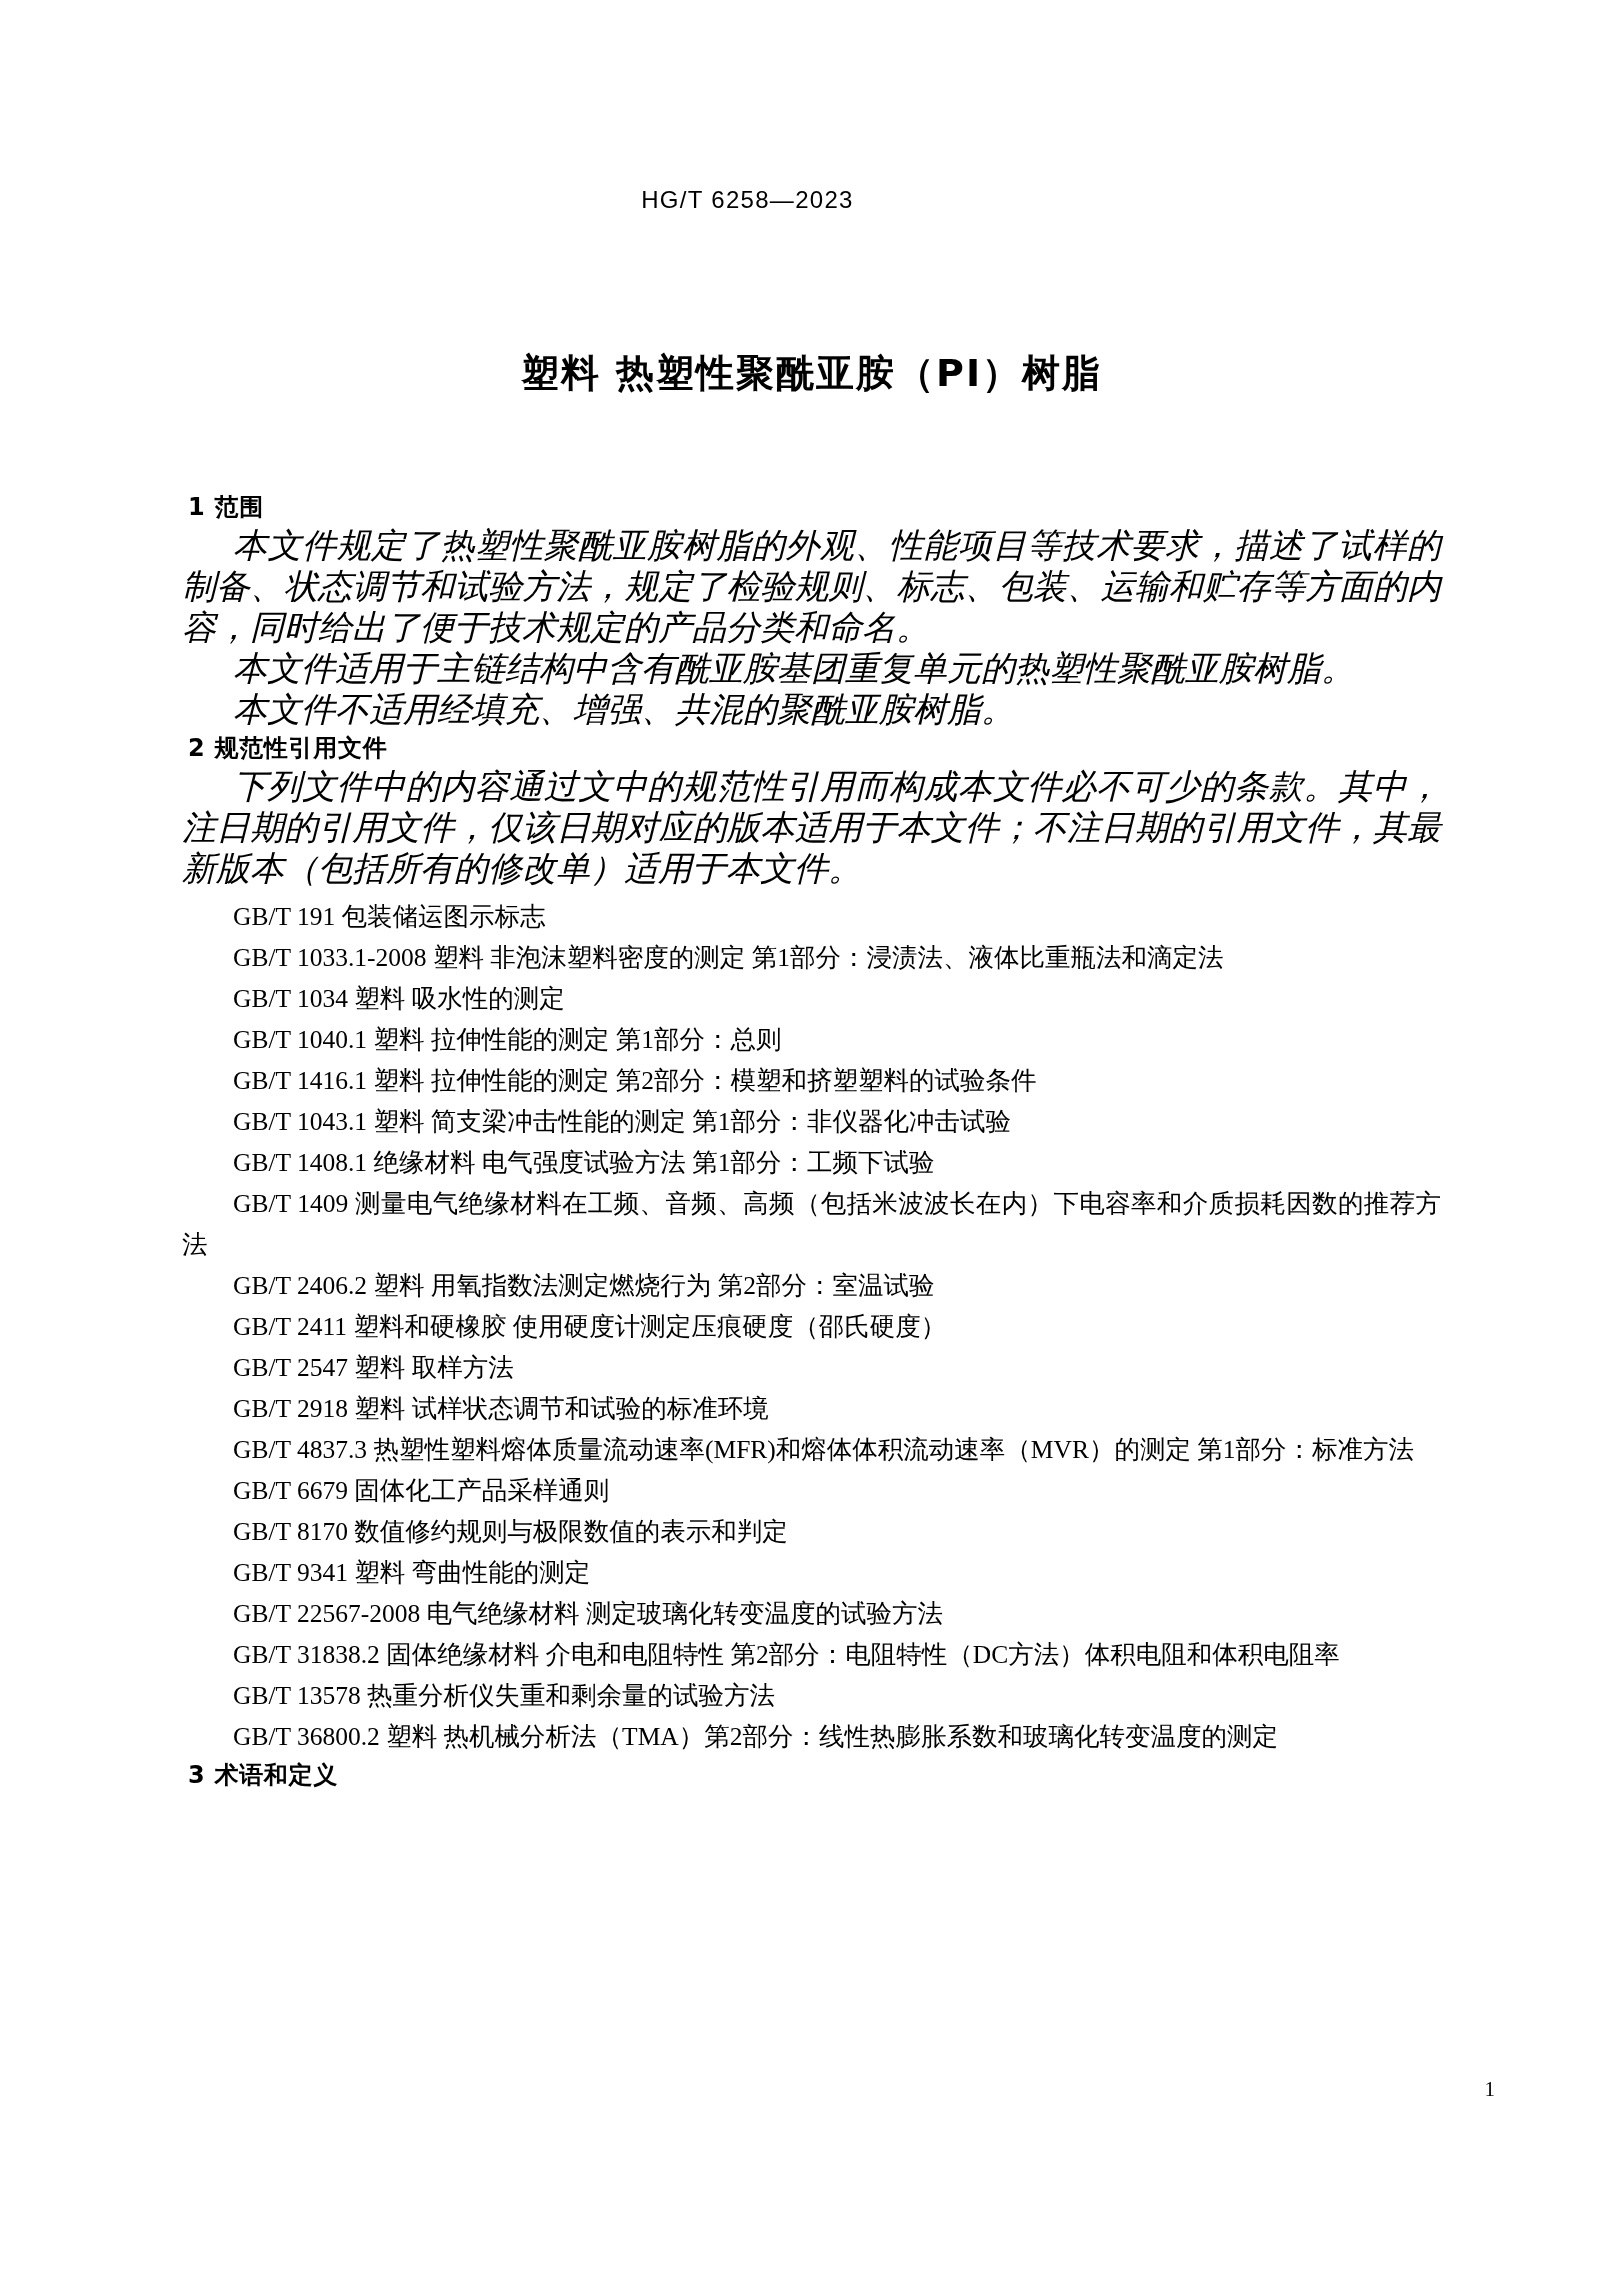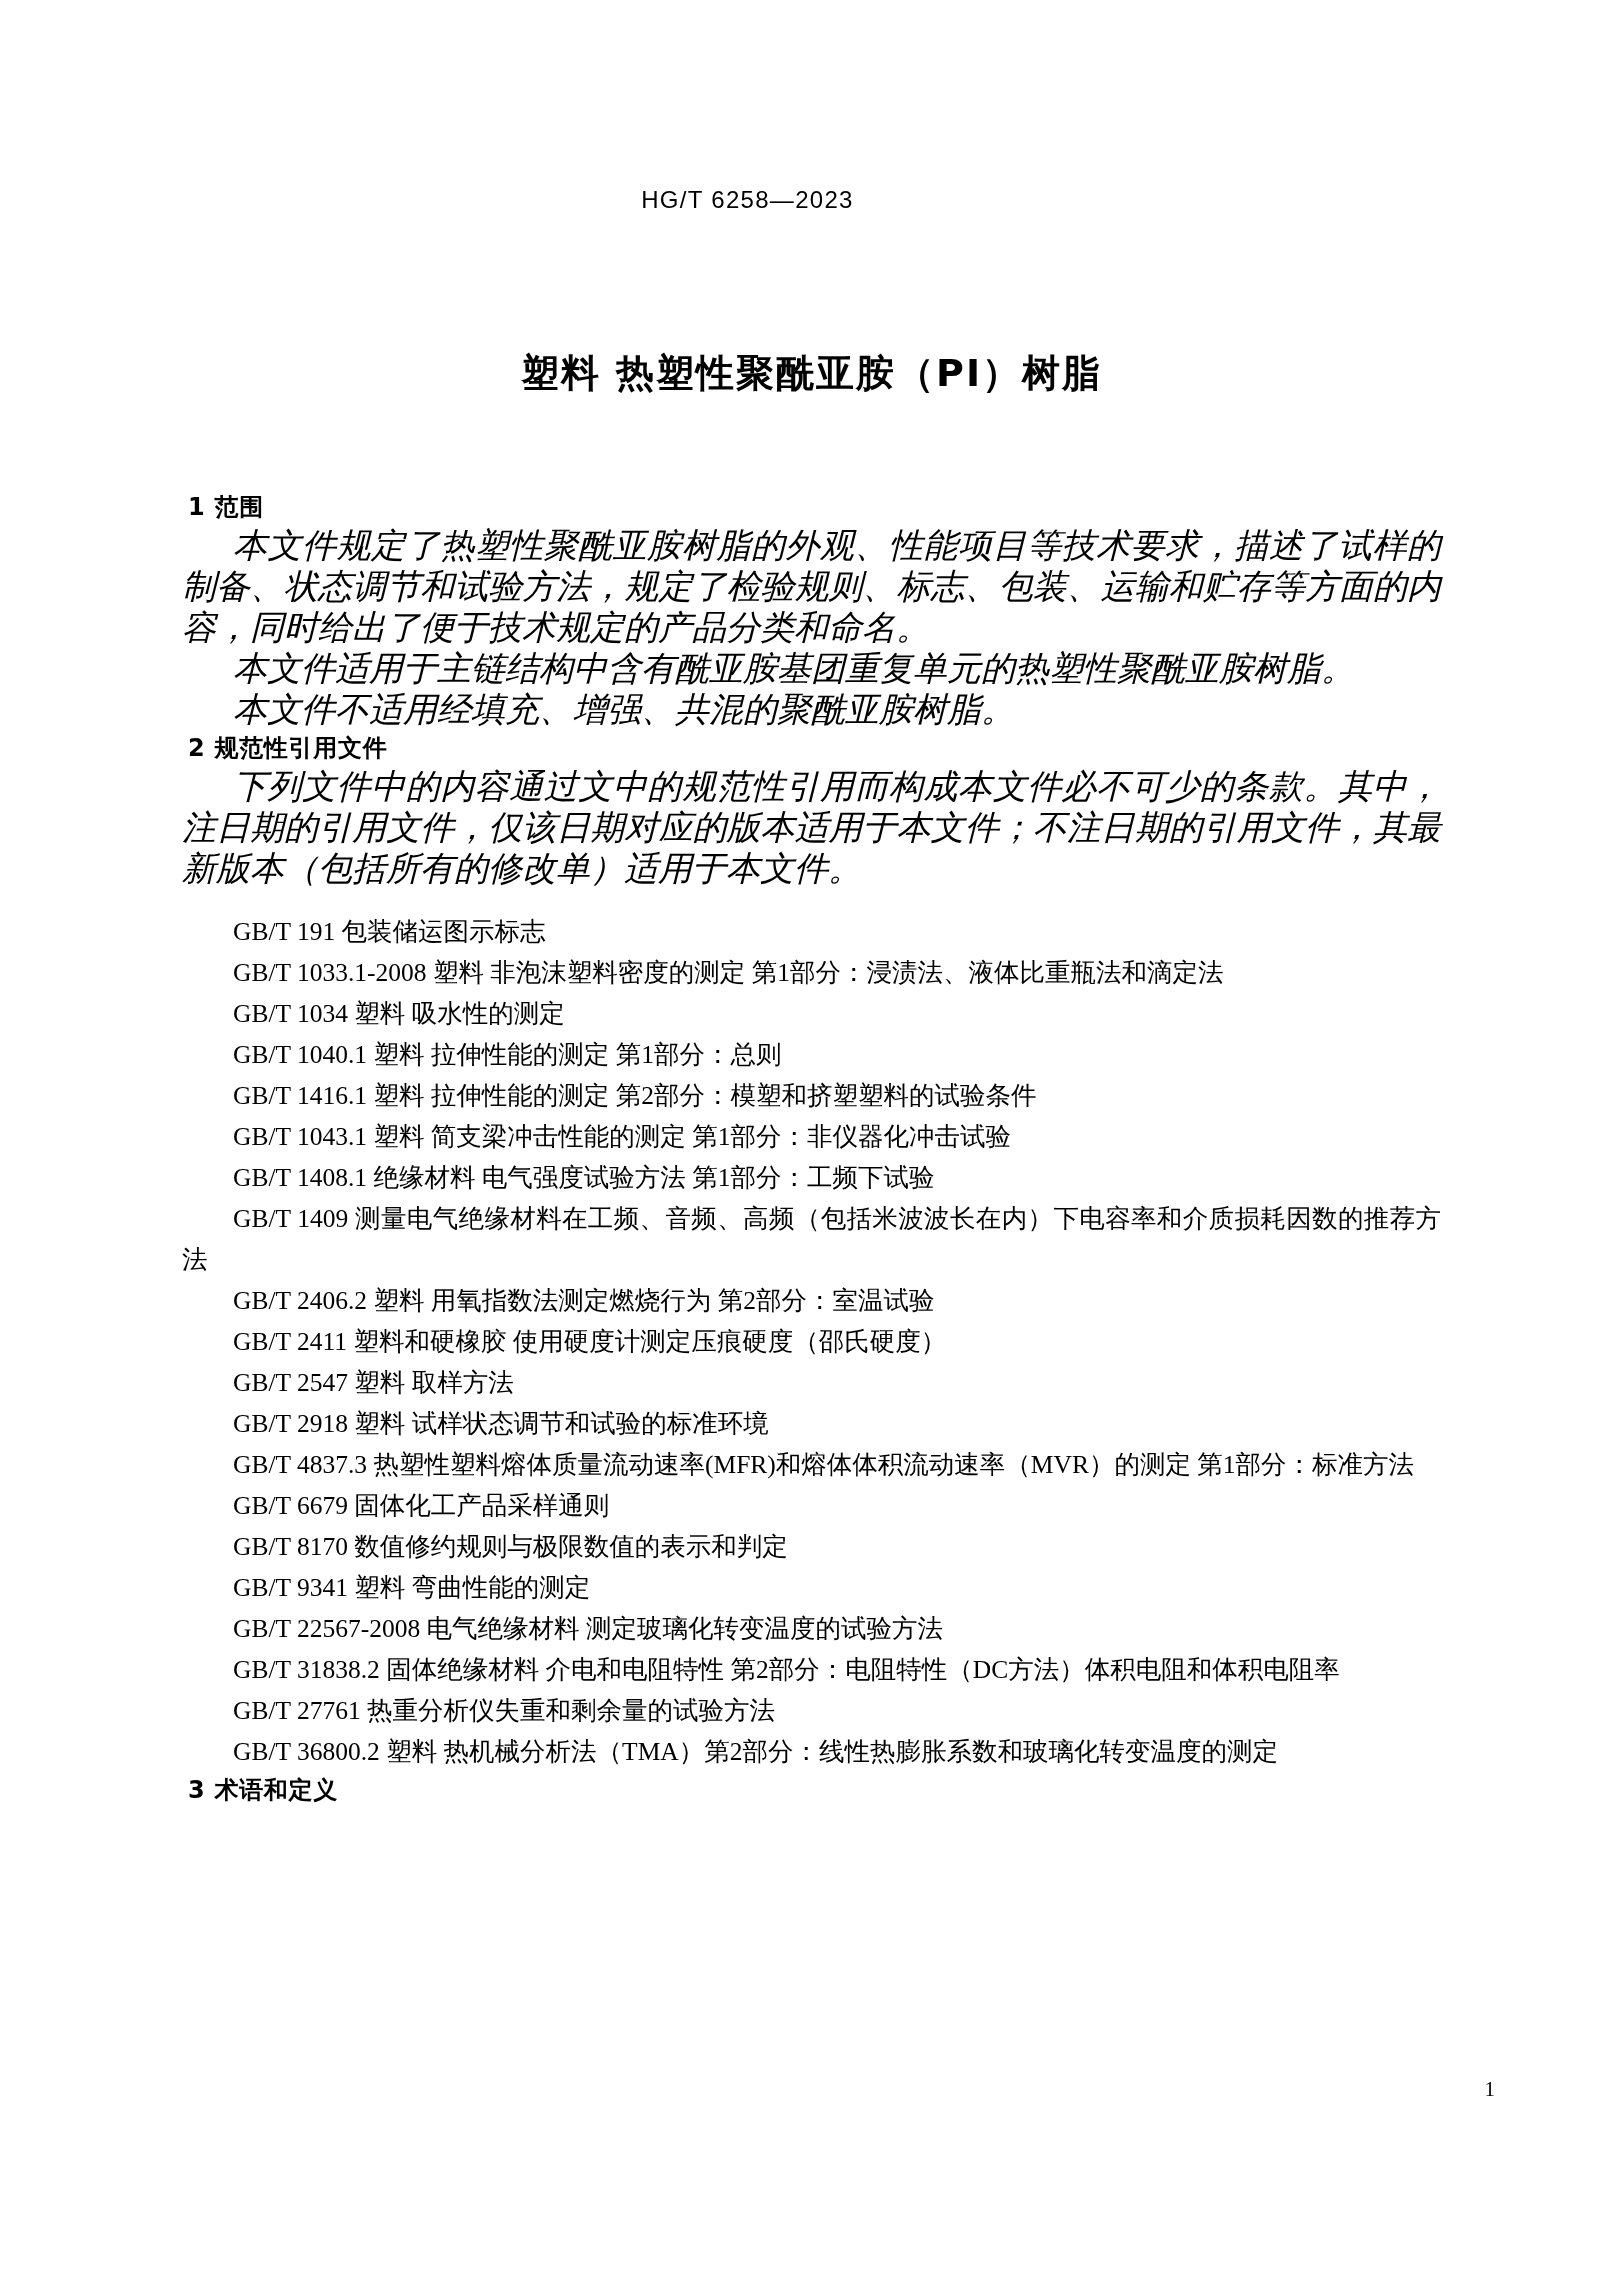--- a/index.html
+++ b/index.html
@@ -81,21 +81,21 @@
     letter-spacing: 0px;
     font-style: italic;
   }
   .para-first { margin-top: 31px; }
 
   ul.ref-list {
     list-style: none;
     margin: 0;
     padding: 0;
   }
-  ul.ref-list.ref-start { margin-top: 22px; }
+  ul.ref-list.ref-start { margin-top: 7px; }
   li.ref-item {
     font-size: 25.5px;
     line-height: 41px;
     margin: 0;
     padding: 0;
     text-indent: 51px;
     text-align: justify;
     text-justify: inter-ideograph;
   }
 
@@ -145,21 +145,21 @@
       <li class="ref-item">GB/T  2406.2  塑料  用氧指数法测定燃烧行为  第2部分：室温试验</li>
       <li class="ref-item">GB/T  2411  塑料和硬橡胶  使用硬度计测定压痕硬度（邵氏硬度）</li>
       <li class="ref-item">GB/T  2547  塑料  取样方法</li>
       <li class="ref-item">GB/T  2918  塑料  试样状态调节和试验的标准环境</li>
       <li class="ref-item">GB/T 4837.3  热塑性塑料熔体质量流动速率(MFR)和熔体体积流动速率（MVR）的测定  第1部分：标准方法</li>
       <li class="ref-item">GB/T  6679  固体化工产品采样通则</li>
       <li class="ref-item">GB/T  8170  数值修约规则与极限数值的表示和判定</li>
       <li class="ref-item">GB/T  9341  塑料  弯曲性能的测定</li>
       <li class="ref-item">GB/T  22567-2008  电气绝缘材料  测定玻璃化转变温度的试验方法</li>
       <li class="ref-item">GB/T  31838.2  固体绝缘材料  介电和电阻特性  第2部分：电阻特性（DC方法）体积电阻和体积电阻率</li>
-      <li class="ref-item">GB/T  27761  热重分析仪失重和剩余量的试验方法</li>
+      <li class="ref-item">GB/T  13578  热重分析仪失重和剩余量的试验方法</li>
       <li class="ref-item">GB/T  36800.2  塑料  热机械分析法（TMA）第2部分：线性热膨胀系数和玻璃化转变温度的测定</li>
     </ul>
 
     <h2 class="section-heading sec3-heading">3 术语和定义</h2>
 
   </div>
 
   <div class="page-number">1</div>
 
 </div>

